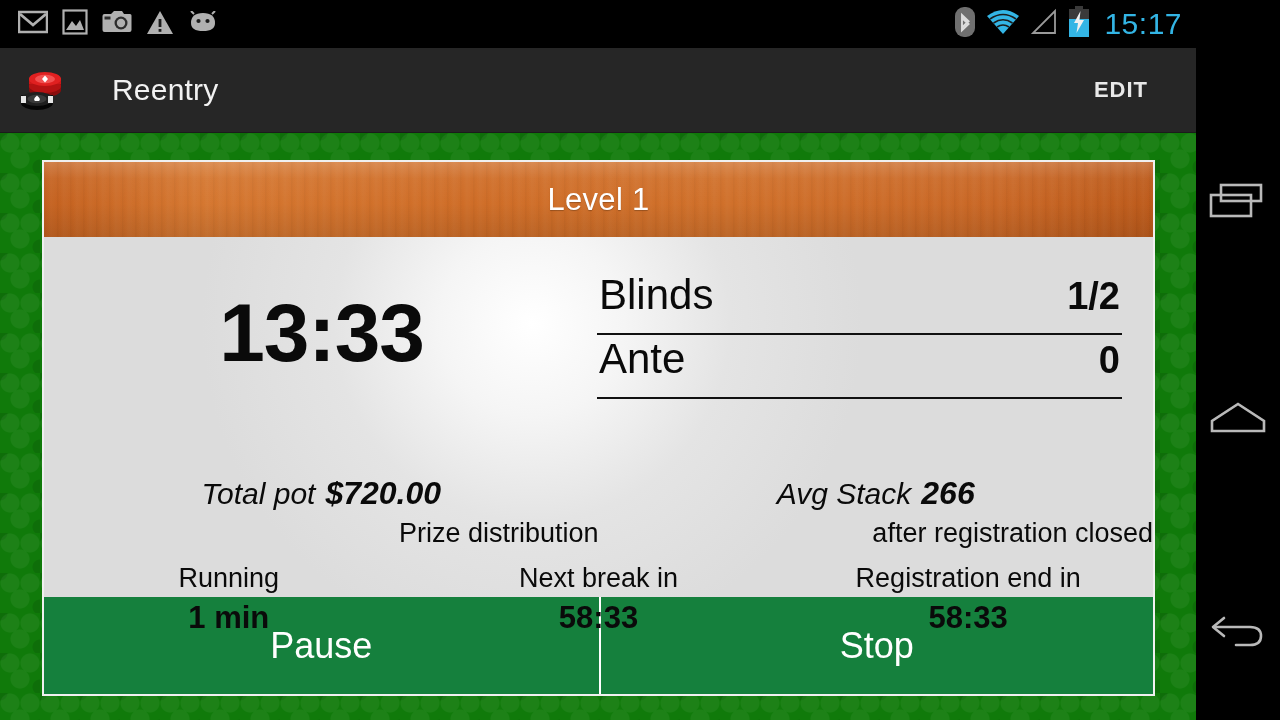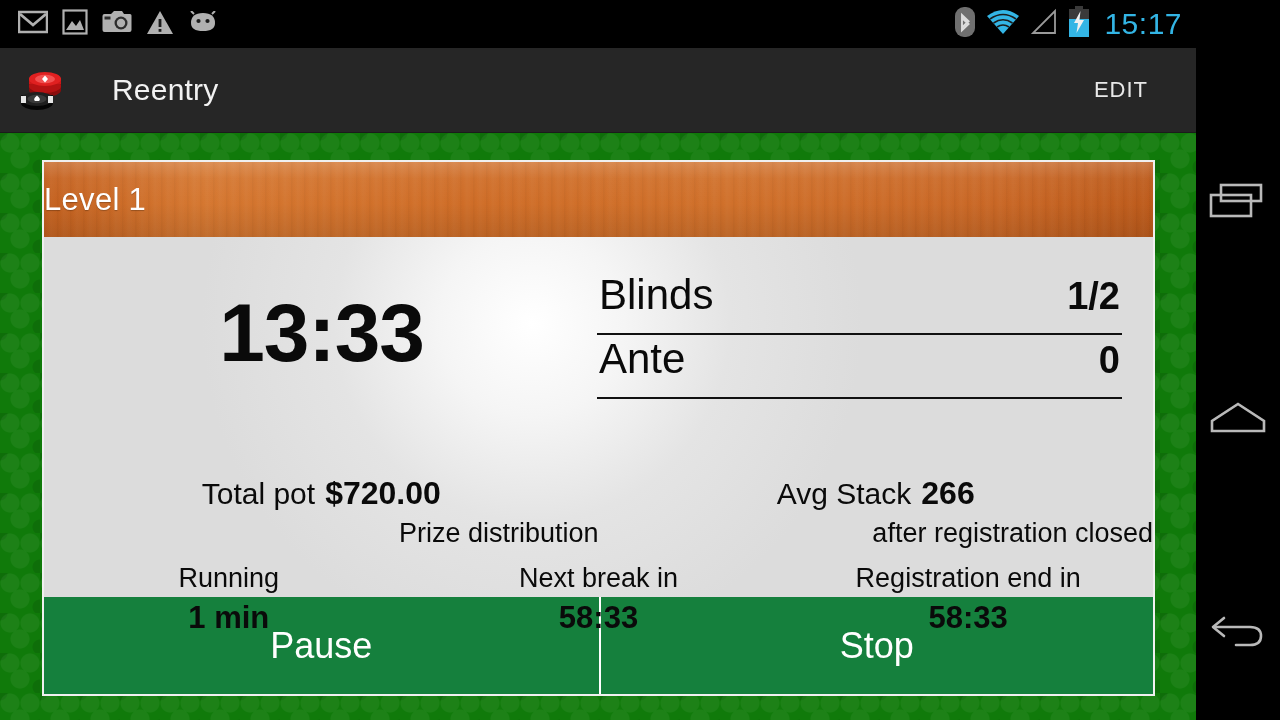--- a/index.html
+++ b/index.html
@@ -60,21 +60,21 @@
     color:#f2f2f2;
     font-size:30px;
     font-weight:400;
     letter-spacing:0.2px;
   }
   #edit-button {
     margin-left:auto;
     margin-right:36px;
     color:#e8e8e8;
     font-size:22px;
-    font-weight:400;
+    font-weight:700;
     letter-spacing:1px;
     padding:10px 12px;
     cursor:pointer;
   }
 
   
   #nav-bar {
     position:absolute; top:0; right:0;
     width:84px; height:720px;
     background:#000;
@@ -121,21 +121,21 @@
     background:
       linear-gradient(to bottom,
         rgba(255,255,255,0.18) 0%,
         rgba(255,255,255,0.04) 22%,
         rgba(0,0,0,0.00) 55%,
         rgba(0,0,0,0.10) 100%),
       repeating-linear-gradient(to right,
         rgba(0,0,0,0.035) 0px, rgba(0,0,0,0.0) 3px,
         rgba(255,255,255,0.03) 7px, rgba(0,0,0,0.0) 13px),
       linear-gradient(to right, #c4611f 0%, #d57730 14%, #cf6d27 38%, #d0702a 62%, #c96725 86%, #bd5b1b 100%);
-    display:flex; align-items:center; 
+    display:flex; align-items:center; justify-content:center;
   }
   #level-title {
     color:#ffffff;
     font-size:31px;
     font-weight:400;
     letter-spacing:0.3px;
     text-shadow:0 1px 1px rgba(0,0,0,0.25);
   }
 
   #card-body {
@@ -179,21 +179,21 @@
     line-height:1;
   }
 
   
   #mid-row {
     position:absolute;
     top:238px; left:0; width:100%;
     display:flex;
   }
   .mid-col { flex:1 1 50%; text-align:center; }
-  .mid-line1 { font-size:30px; color:#0a0a0a; line-height:1.18; white-space:nowrap; }
+  .mid-line1 { font-size:30px; color:#0a0a0a; line-height:1.18; white-space:nowrap;font-style:italic; }
   .mid-line1 .bold { font-weight:bold; font-size:32px; margin-left:10px; }
   .mid-line2 { font-size:27px; color:#0a0a0a; line-height:1.55; white-space:nowrap;text-align:right; }
 
   
   #stats-row {
     position:absolute;
     top:325px; left:0; width:100%;
     display:flex;
   }
   .stat-col { flex:1 1 33.33%; text-align:center; }

